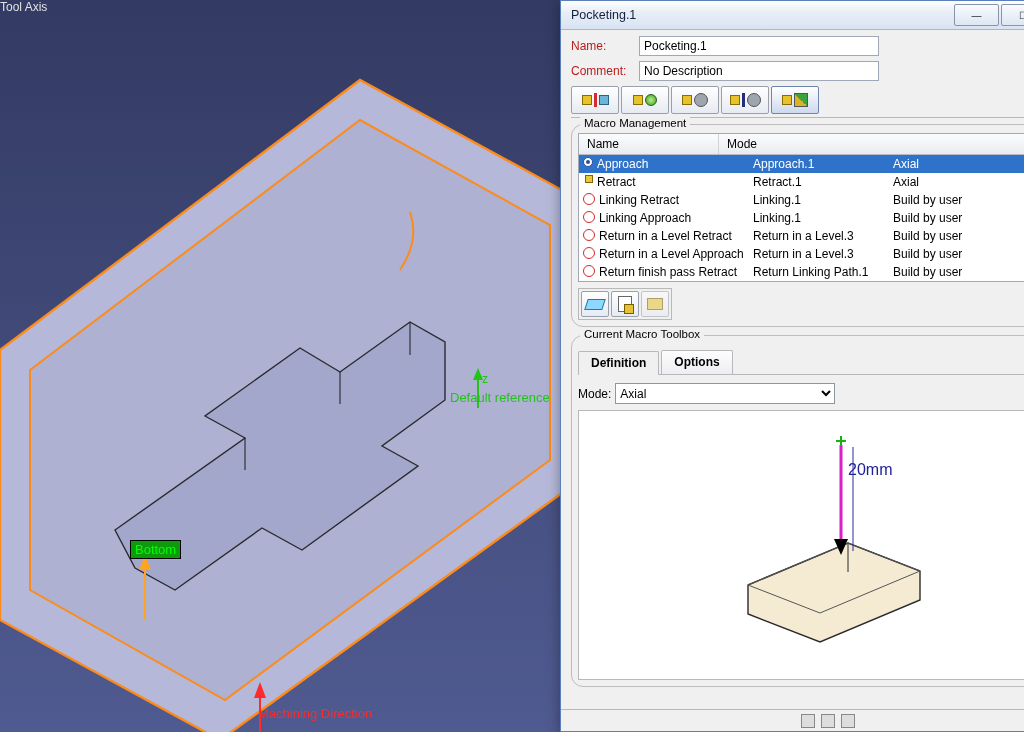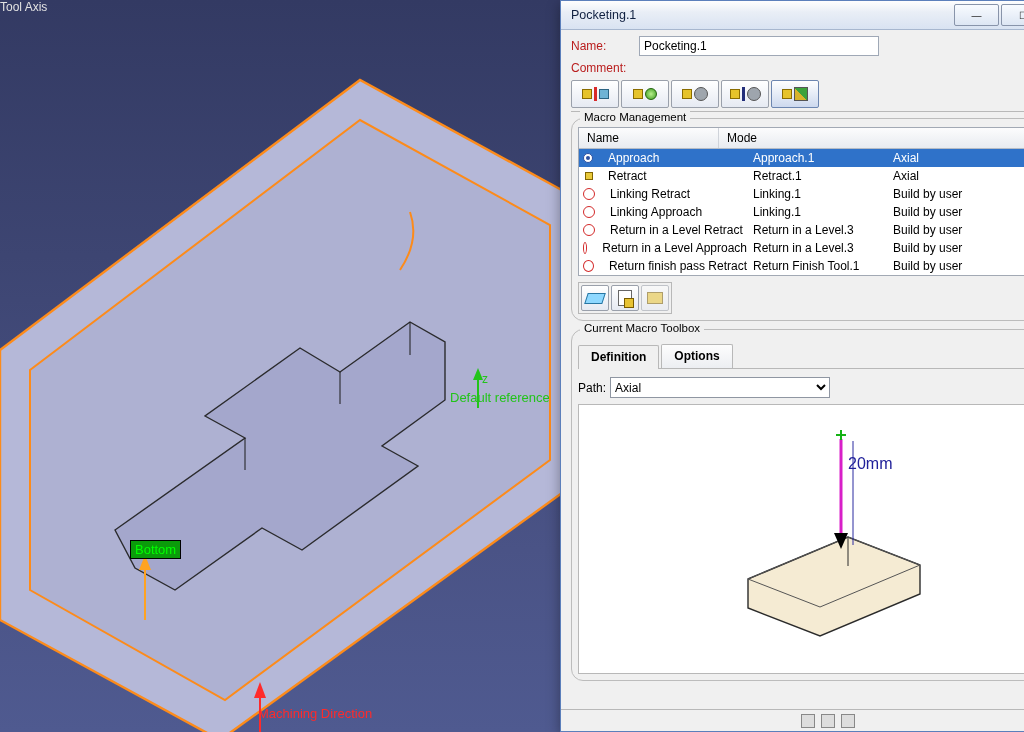--- a/index.html
+++ b/index.html
@@ -67,21 +67,21 @@
     .group > legend, .group > .legend { position:absolute; top:-8px; left:8px; background:#f0f0f0; padding:0 4px; font-size:11.5px;}
 
     
     .macro-table { border:1px solid #a2a9b4; background:#fff; }
     .mthead { display:flex; background:linear-gradient(180deg,#fcfcfd,#e8ebf0); border-bottom:1px solid #b5bcc6; }
     .mthead .th { padding:3px 8px; border-right:1px solid #cfd3da; font-weight:400; color:#000; }
     .mtbody { max-height:150px; overflow:hidden;}
     .mtrow { display:flex; align-items:center; height:18px; padding:0 4px; }
     .mtrow.sel { background:#2f72c9; color:#fff; }
     .mtrow .cell { overflow:hidden; white-space:nowrap; padding-right:6px; }
-    .c1{width:170px; display:flex; align-items:center; gap:15px;}
+    .c1{width:170px; display:flex; align-items:flex-start; gap:4px;}
     .c2{width:140px;}
     .c3{width:112px;}
     .th1{width:170px;} .th2{width:140px;} .th3{flex:1;}
     .mtscroll{width:16px;border-left:1px solid #cfd3da;background:#f1f1f1;}
     .micon{width:12px;height:12px;border:1.5px solid #d32a2a;border-radius:50%;display:inline-block;}
     .micon.ysq{width:8px;height:8px;border-radius:0;border:1px solid #826500;background:#e9c93a;margin-left:2px;}
     .micon.radio{width:10px;height:10px;border:1.5px solid #2b4fa0;border-radius:50%;background:#fff;}
     .micon.radio.on::after{content:"";display:block;width:4px;height:4px;margin:2px auto;background:#2b4fa0;border-radius:50%;}
 
     
@@ -159,20 +159,21 @@
       </div>
   </div>
 
   <div class="dlg-body">
     <div class="row">
       <label>Name:</label>
       <input value="Pocketing.1" style="">
     </div>
     <div class="row">
       <label>Comment:</label>
+      <input value="No Description" style="">
     </div>
 
     <div class="icon-tabs">
       <div class="icon-tab">
           <span class="tiny-icon ti-yellow"></span>
           <span class="ti-redstripe"></span>
           <span class="tiny-icon ti-cyan"></span>
         </div>
       <div class="icon-tab">
           <span class="tiny-icon ti-yellow"></span>
@@ -251,21 +252,21 @@
                 <span>Return in a Level Approach</span>
               </div>
               <div class="cell c2">Return in a Level.3</div>
               <div class="cell c3">Build by user</div>
             </div>
             <div class="mtrow">
               <div class="cell c1">
                 <span class="micon"></span>
                 <span>Return finish pass Retract</span>
               </div>
-              <div class="cell c2">Return Finish Tool.1</div>
+              <div class="cell c2">Return Linking Path.1</div>
               <div class="cell c3">Build by user</div>
             </div>
           </div>
       </div>
 
       <div class="small-toolbar">
         <div class="sm-btn">
             <span class="sm-glyph-blue"></span>
           </div>
         <div class="sm-btn">
@@ -279,21 +280,21 @@
 
     <div class="group">
       <div class="legend">Current Macro Toolbox</div>
 
       <div class="tabs">
         <div class="tab active">Definition</div>
         <div class="tab">Options</div>
       </div>
 
       <div class="mode-row">
-        <label>Path:</label>
+        <label>Mode:</label>
         <select>
           <option>Axial</option>
         </select>
       </div>
 
       <div class="preview">
         <svg width="260" height="220" viewBox="0 0 260 220">
           <polygon points="50,150 150,108 222,136 222,165 122,207 50,179" fill="#f5ebd3" stroke="#2b2b2b" stroke-width="1.4"></polygon>
           <line x1="150" y1="108" x2="150" y2="137" stroke="#2b2b2b"></line>
           <polyline points="50,150 150,108 222,136" fill="none" stroke="#555"></polyline>

